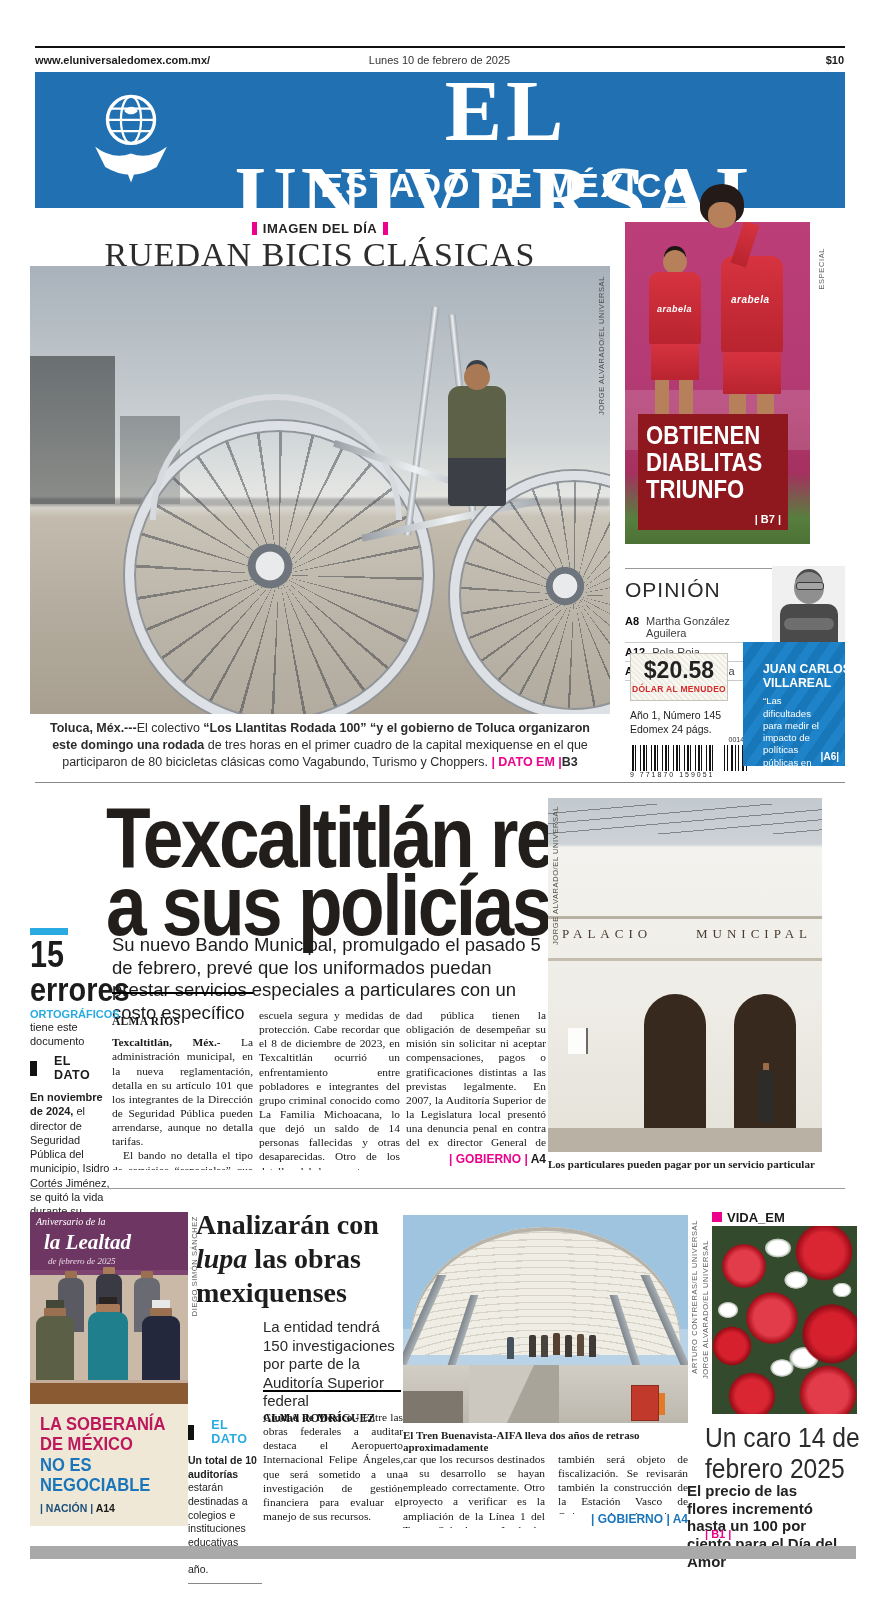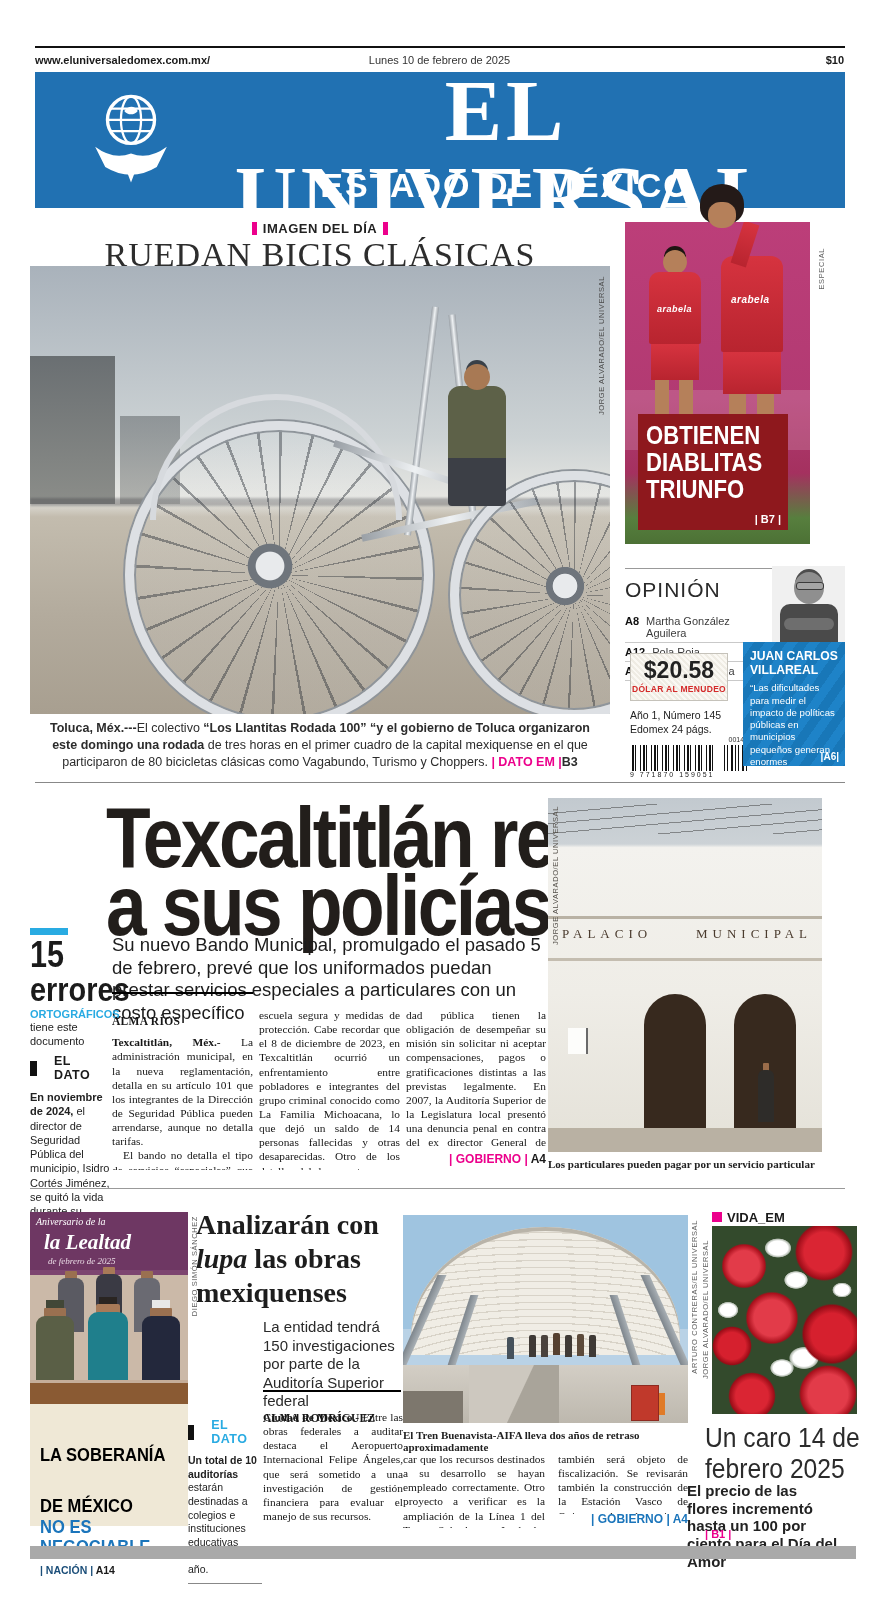--- a/index.html
+++ b/index.html
@@ -52,21 +52,21 @@
   .pink{color:#ec008c;} .blue{color:#1b75bb;} .cyan{color:#29abe2;} .navy{color:#1b4e79;}
   .dato-label{display:flex;align-items:center;gap:17px;font-weight:bold;font-size:12.5px;letter-spacing:.5px;}
   .dato-bar{width:7px;height:15px;background:#111;}
   .dato-txt{font-size:11px;line-height:1.3;color:#222;margin-top:8px;}
   
   #palacio{background:linear-gradient(#c2c9cf 0%,#ccd2d6 13%,#f3f2ee 14%,#efede7 55%,#e4e1d8 100%);overflow:hidden;}
   .arch{background:#37291e;border-radius:60px 60px 0 0;}
   
   #lealtad{background:linear-gradient(#6e3763 0 30%,#7d4570 30% 33%,#cbb9a8 33% 100%);overflow:hidden;}
   #sob-box{background:#efe8d6;}
-  .sob-dark{font-weight:bold;font-size:18px;line-height:1.13;color:#000000;margin-top:31px;}
+  .sob-dark{font-weight:bold;font-size:18px;line-height:1.13;color:#be185d;}
   .sob-blue{font-weight:bold;font-size:18px;line-height:1.13;color:#1b75bb;}
   
   .ob-hl{font-family:"Liberation Serif",serif;font-weight:bold;font-size:28px;line-height:1.21;color:#1d1d1d;}
   
   #tren{background:linear-gradient(#9fc4e0 0 55%,#b9d2e6 55% 72%,#c9c5bd 72% 100%);overflow:hidden;}
   #canopy{background:repeating-radial-gradient(ellipse 160% 130% at 50% 140%,#f0ede5 0 15px,#d8d3c8 15px 18px);
           border-radius:55% 55% 0 0/95% 95% 0 0;box-shadow:inset 0 4px 0 #b9b4a9;}
   .truss{background:linear-gradient(90deg,#7d858c,#a9b0b5);}
   .ppl{background:#3f3a36;border-radius:2px 2px 0 0;}
   
@@ -210,21 +210,21 @@
     <div class="bars" style="left:94px;width:24px;"></div>
     <div class="abs" style="left:0;bottom:-2px;font-size:7px;letter-spacing:2px;color:#222;">9 771870 159051</div>
   </div>
 
   <div class="abs" style="left:772px;top:566px;width:73px;height:76px;background:#f0f0f0;overflow:hidden;">
     <div class="abs" style="left:22px;top:6px;width:30px;height:32px;border-radius:50%;background:#8f8f8f;box-shadow:0 -4px 0 -1px #4d4d4d;"></div>
     <div class="abs" style="left:24px;top:16px;width:26px;height:6px;border:1.5px solid #3a3a3a;border-radius:3px;background:rgba(255,255,255,.2);"></div>
     <div class="abs" style="left:8px;top:38px;width:58px;height:38px;border-radius:10px 10px 0 0;background:#4a4a4a;"></div>
     <div class="abs" style="left:12px;top:52px;width:50px;height:12px;border-radius:6px;background:#6e6e6e;"></div>
   </div>
-  <div id="villa-box" class="abs" style="left:743px;top:642px;width:102px;height:124px;padding:7px;box-sizing:border-box;">
+  <div id="villa-box" class="abs" style="left:743px;top:642px;width:102px;height:124px;padding:20px;box-sizing:border-box;">
     <div style="font-weight:bold;font-size:13.5px;line-height:1.05;">
       <span class="cond" style="transform:scaleX(.9);">JUAN CARLOS</span><br>
       <span class="cond" style="transform:scaleX(.9);">VILLAREAL</span>
     </div>
     <div style="font-size:9.6px;line-height:1.28;margin-top:5px;">“Las dificultades para medir el impacto de políticas públicas en municipios pequeños generan enormes desigualdades estructurales”.</div>
     <div class="abs" style="right:6px;bottom:4px;font-weight:bold;font-size:10px;">|A6|</div>
   </div>
 
   <div class="rule" style="left:35px;top:782px;width:810px;background:#888;"></div>
 

